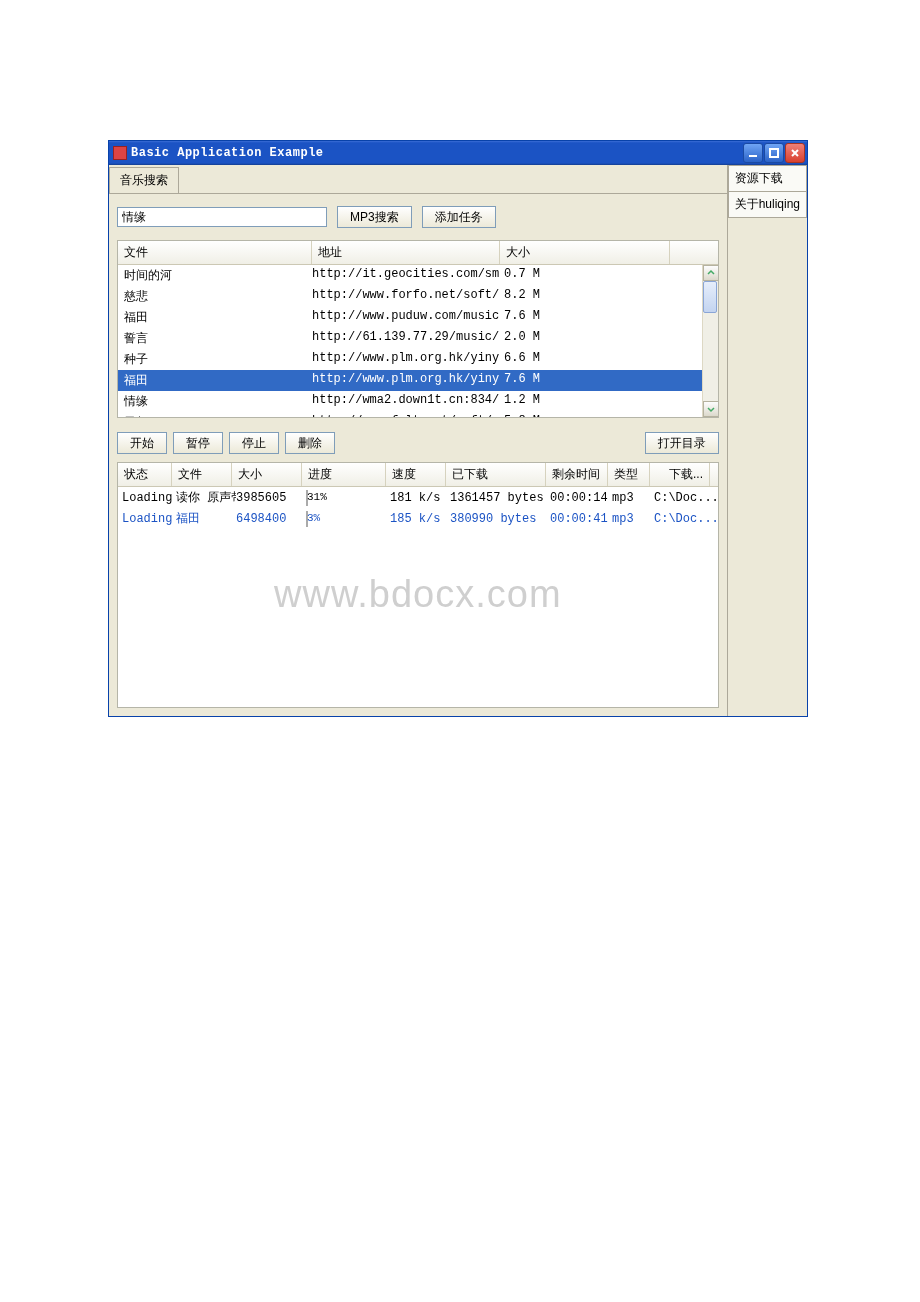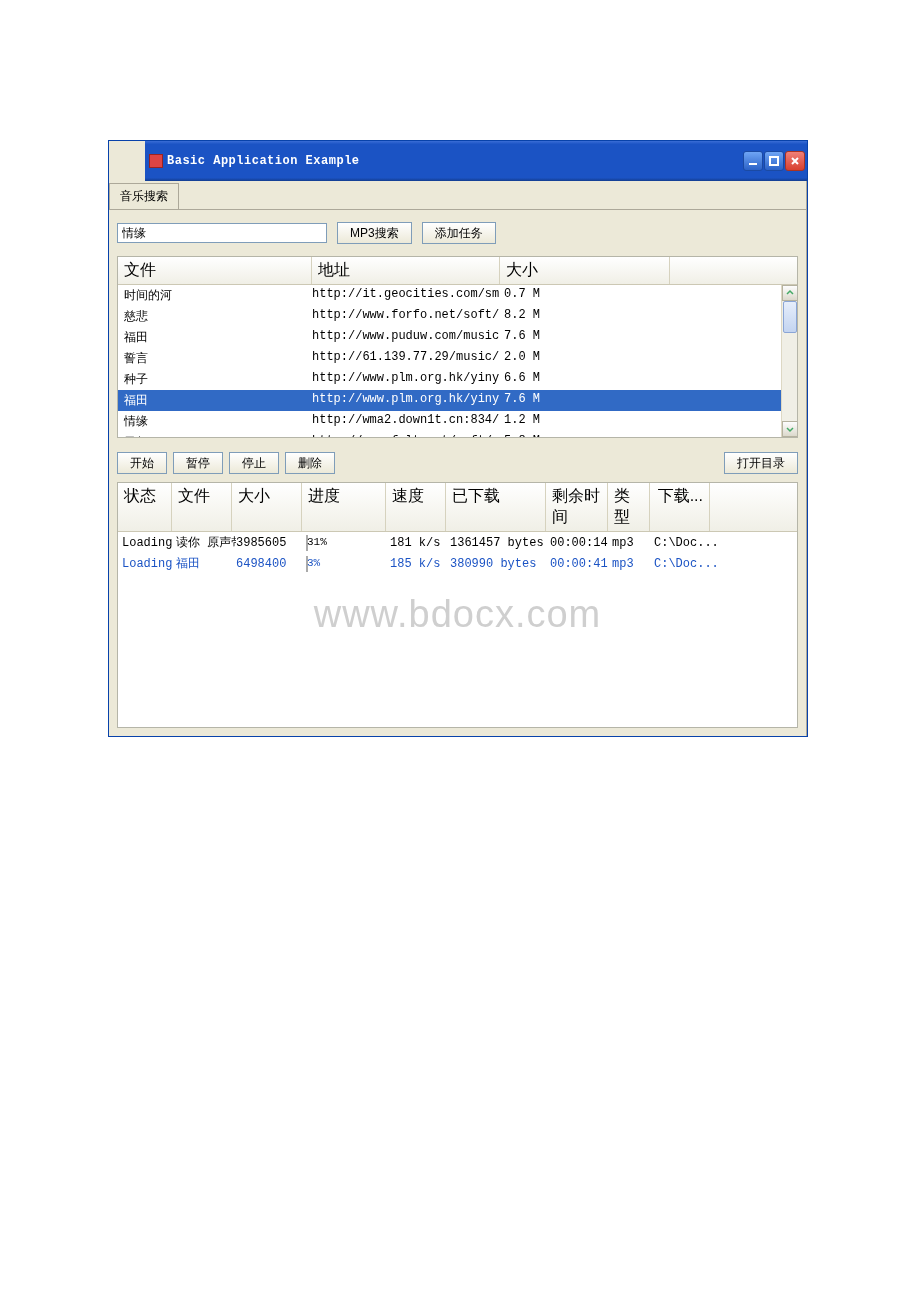--- a/index.html
+++ b/index.html
@@ -10,28 +10,27 @@
       padding: 140px 108px 0;
     }
     .window {
       border: 1px solid #0842aa;
       background: #ece9d8;
       width: 700px;
       position: relative;
     }
     .titlebar {
       background: linear-gradient(to bottom, #3a6dd6 0%, #1b53c4 8%, #1b53c4 92%, #133d8f 100%);
-      height: 40px;
+      height: 24px;
       display: flex;
       align-items: center;
       padding: 0 2px 0 4px;
       color: #fff;
       font-weight: bold;
       font-family: "Courier New", "SimSun", monospace;
-      margin-left: 36px;
     }
     .titlebar .app-icon {
       width: 14px;
       height: 14px;
       margin-right: 4px;
       background: #d44;
       border: 1px solid #922;
       display: inline-block;
     }
     .titlebar .title-text {
@@ -132,21 +131,21 @@
       position: relative;
     }
     .results-header, .dl-header {
       display: flex;
       background: linear-gradient(to bottom, #fff, #f0efe6);
       border-bottom: 1px solid #ccc8b4;
     }
     .results-header .col, .dl-header .col {
       padding: 3px 6px;
       border-right: 1px solid #d6d2be;
-      font-size: 16px;
+      font-size: 12px;
     }
     .results-body {
       height: 152px;
       overflow: hidden;
       font-family: "Courier New", "SimSun", monospace;
       position: relative;
     }
     .results-row {
       display: flex;
       padding: 2px 6px;
@@ -395,14 +394,18 @@
               <span class="dc-remain">00:00:41</span>
               <span class="dc-type">mp3</span>
               <span class="dc-path">C:\Doc...</span>
             </div>
           </div>
         <div class="watermark">www.bdocx.com</div>
       </div>
 
     </div>
 
+    <div class="right-tabs">
+      <div class="rtab">资源下载</div>
+      <div class="rtab">关于huliqing</div>
+    </div>
   </div>
 </div>
 
 </body></html>

